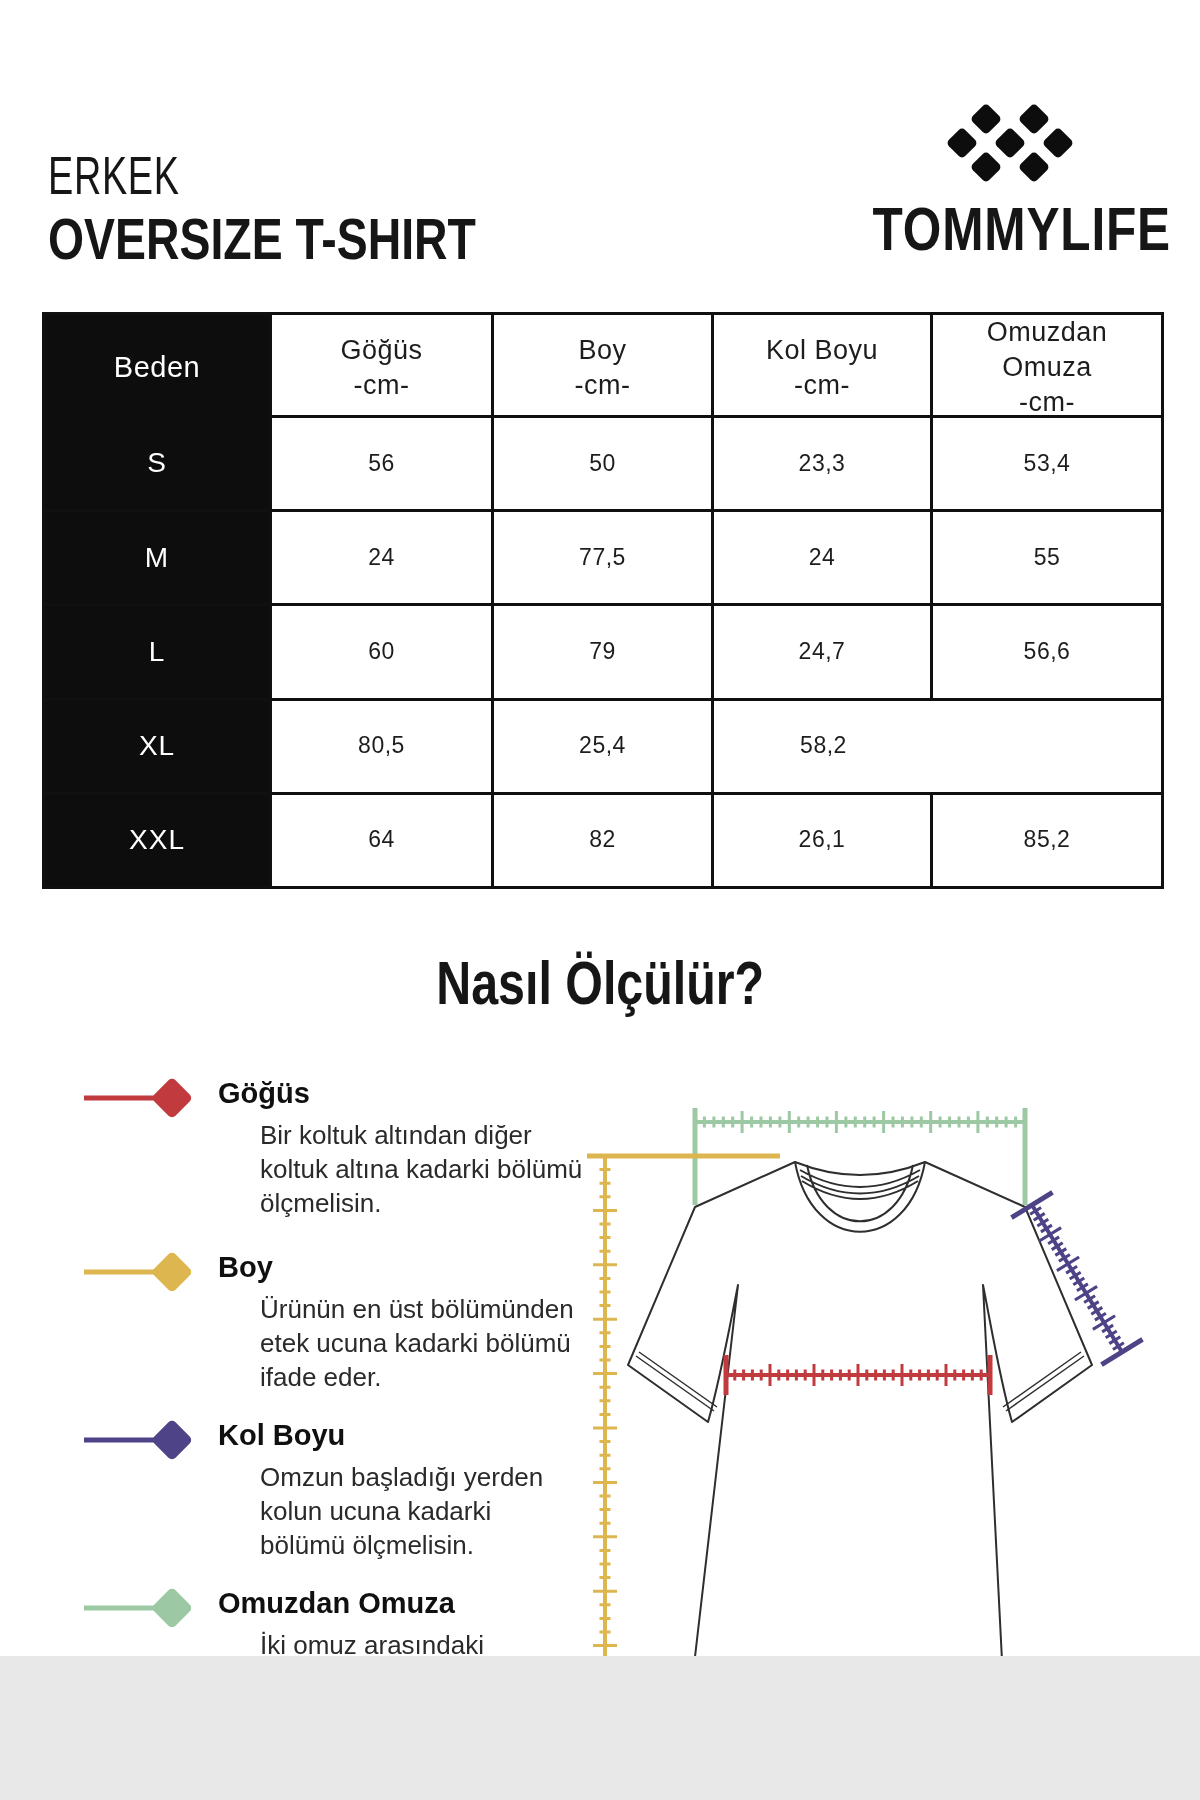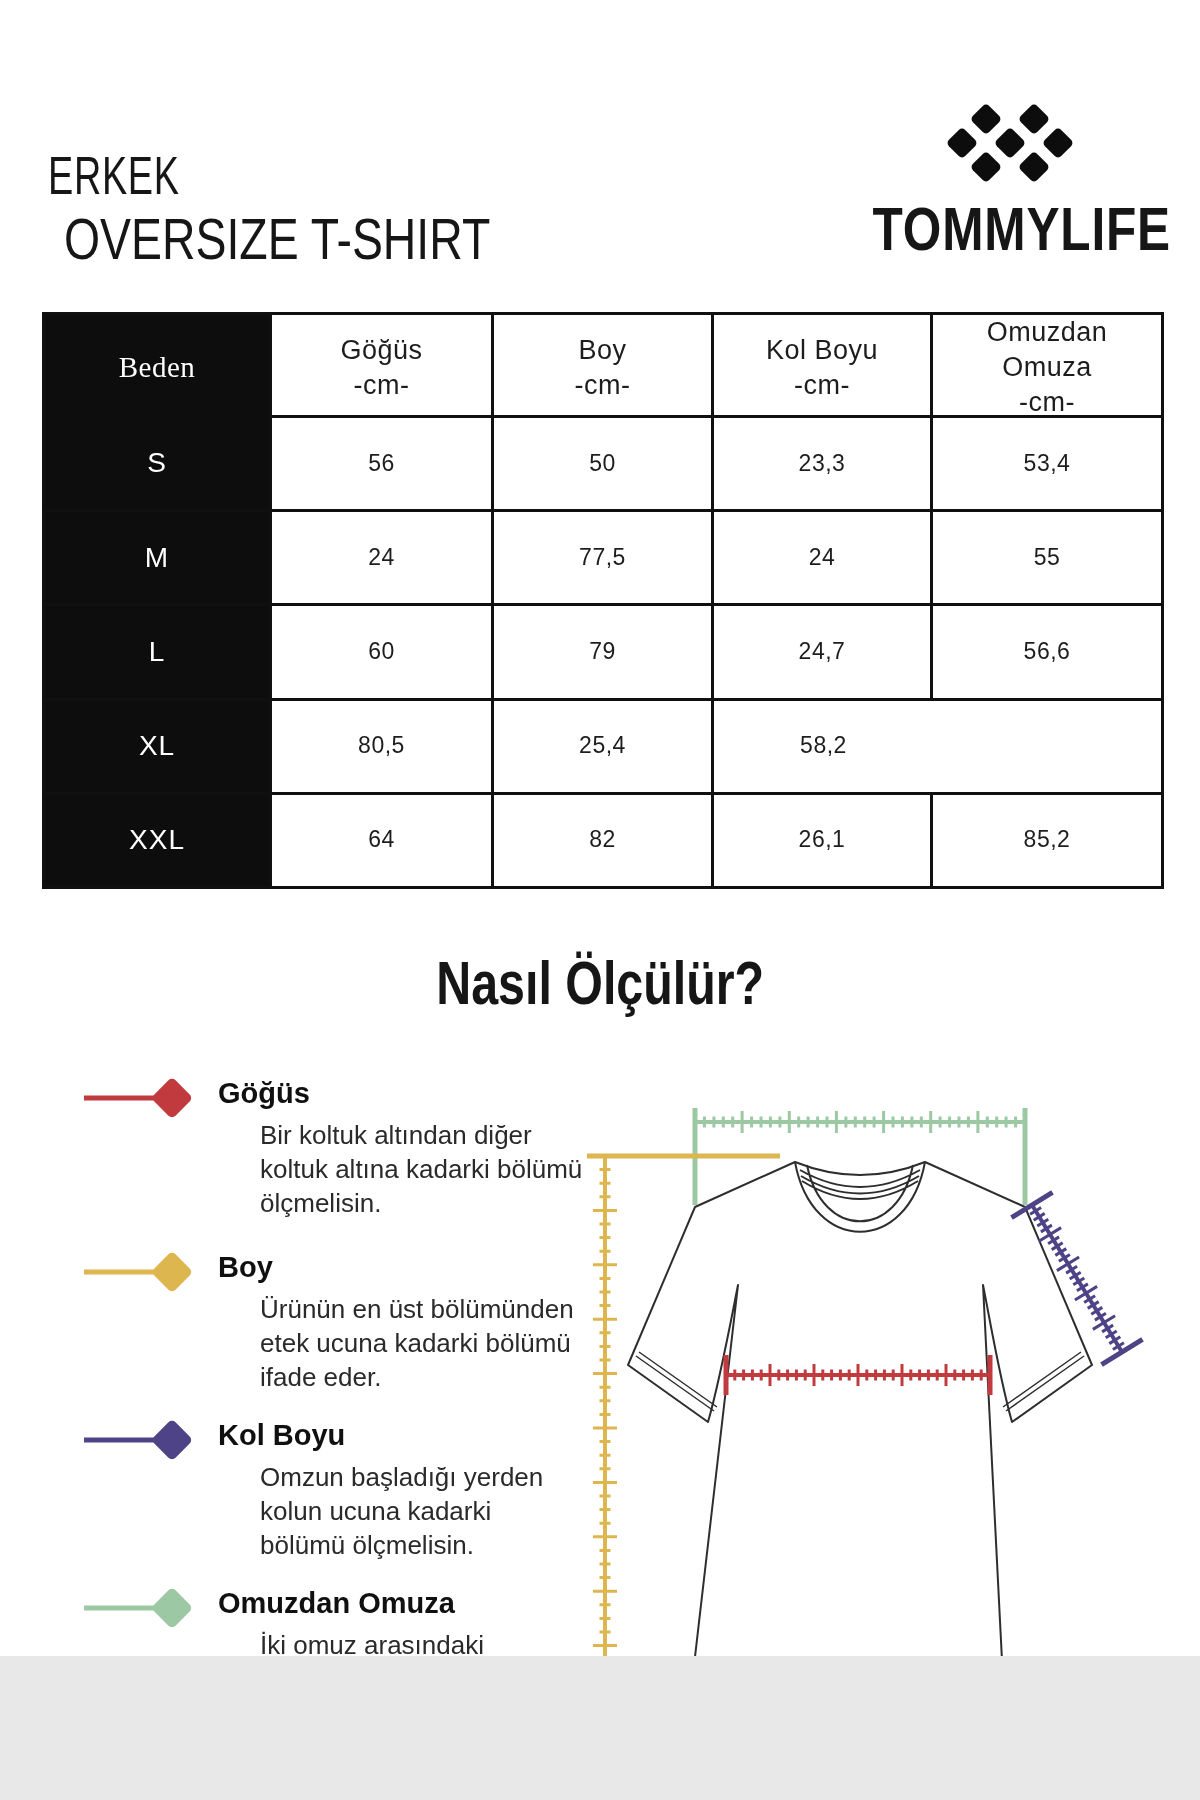--- a/index.html
+++ b/index.html
@@ -2,39 +2,39 @@
 <html><head>
 <meta charset="utf-8">
 <style>
   html,body{margin:0;padding:0;background:#e8e8e8;}
   .page{position:relative;width:1200px;height:1656px;background:#ffffff;margin:0 auto;
         font-family:"Liberation Sans",sans-serif;color:#161616;overflow:hidden;}
 
   
   .category{position:absolute;left:48px;top:148px;font-size:54px;font-weight:400;line-height:1;}
   .category .cond{display:inline-block;transform:scaleX(0.70);transform-origin:left center;letter-spacing:1px;}
-  .product{position:absolute;left:64px;top:210px;font-size:58px;font-weight:400;line-height:1;}
+  .product{position:absolute;left:48px;top:210px;font-size:58px;font-weight:700;line-height:1;}
   .product .cond{display:inline-block;transform:scaleX(0.80);transform-origin:left center;}
   .brand{position:absolute;right:29px;top:198px;font-size:62px;font-weight:700;line-height:1;text-align:right;}
   .brand .cond{display:inline-block;transform:scaleX(0.80);transform-origin:right center;letter-spacing:1px;}
   .logo{position:absolute;left:930px;top:88px;}
 
   
   .size-table{position:absolute;left:42px;top:312px;width:1116px;height:571px;
               border:3px solid #101010;display:flex;flex-direction:column;}
   .t-row{display:grid;grid-template-columns:227px 222px 220px 219px 228px;
          border-bottom:3px solid #101010;flex:1;min-height:0;}
   .t-row.t-head{flex:0 0 100px;}
   .t-row:last-child{border-bottom:none;}
   .t-cell{border-right:3px solid #101010;display:flex;align-items:center;justify-content:center;
           text-align:center;white-space:pre-line;font-size:23px;line-height:1.3;letter-spacing:.5px;color:#1d1d1d;}
   .t-cell:last-child{border-right:none;}
   .t-dark{background:#0d0d0d;color:#ffffff;}
   .t-head .t-cell{font-size:27px;}
-  .t-head .t-dark{font-size:29px;font-family:Liberation Serif, serif;}
+  .t-head .t-dark{font-size:29px;}
   .t-size{font-size:28px;letter-spacing:1px;}
 
   
   .section-title{position:absolute;left:0;top:952px;width:1200px;text-align:center;
                  font-size:62px;font-weight:700;line-height:1;}
   .section-title .cond{display:inline-block;transform:scaleX(0.78);transform-origin:center;}
 
   .legend-item{position:absolute;left:82px;display:flex;gap:16px;}
   .legend-marker{flex:0 0 120px;margin-top:-8px;}
   .legend-title{font-size:29px;font-weight:700;color:#101010;line-height:1.1;margin-bottom:8px;}

